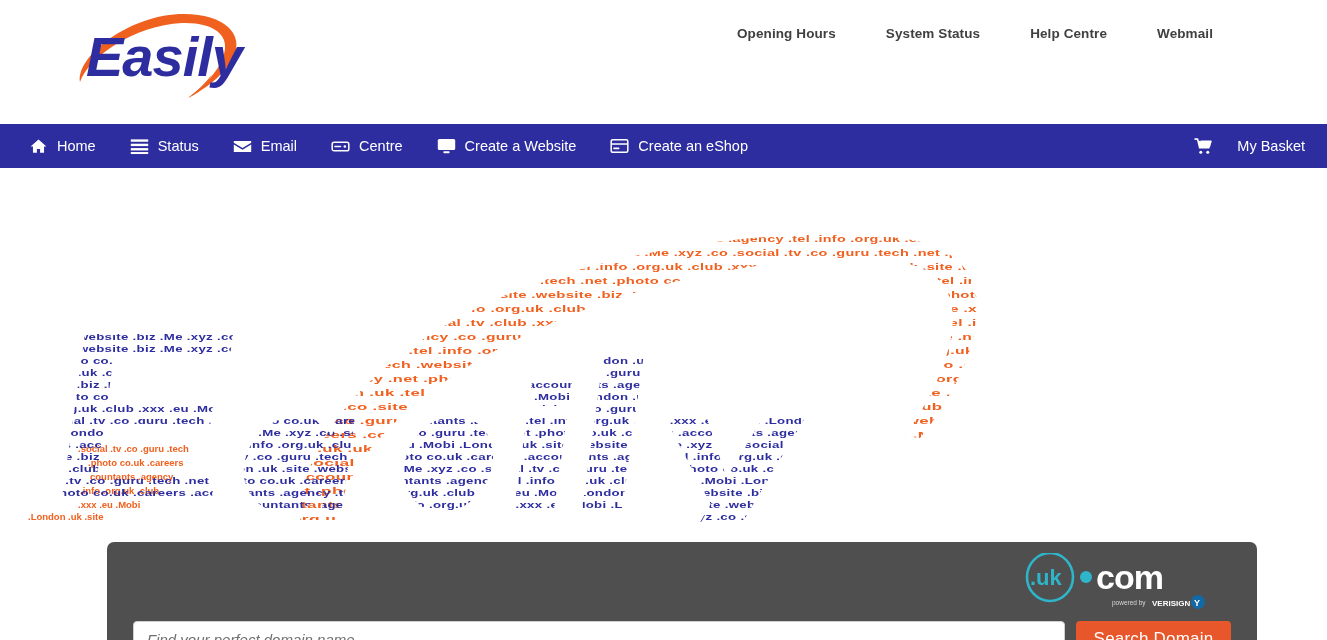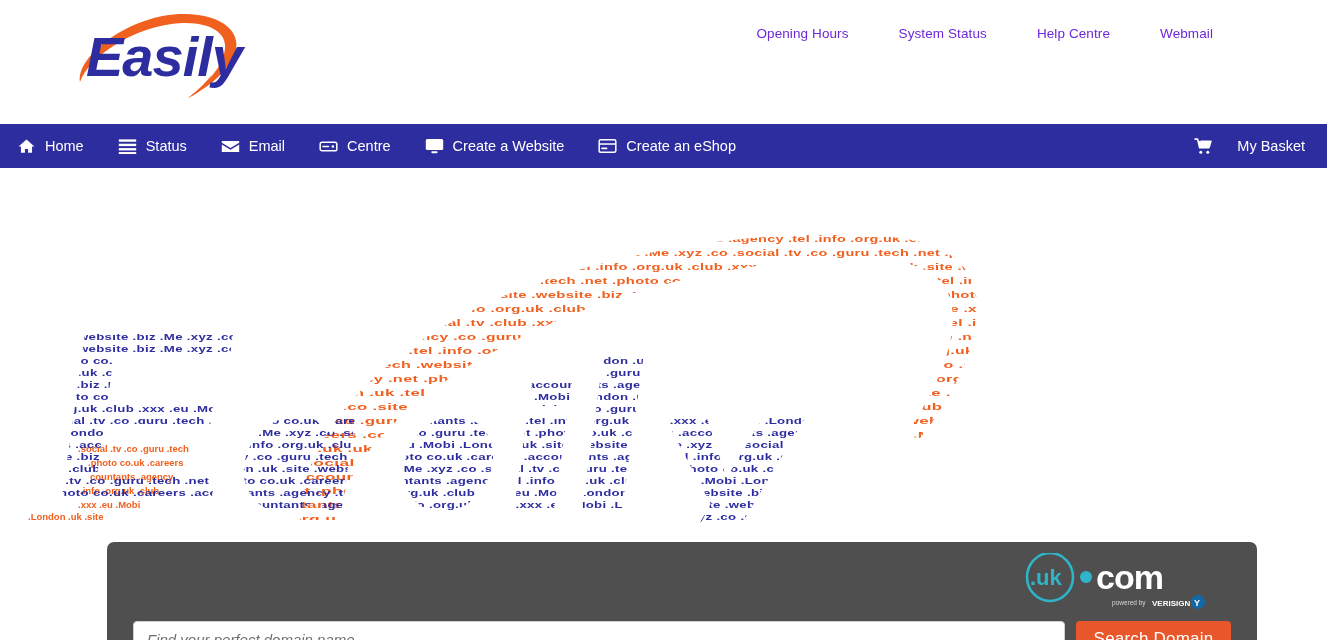--- a/index.html
+++ b/index.html
@@ -19,39 +19,39 @@
   .logo-wrap {
     position:absolute; left:72px; top:4px; width:180px; height:100px;
   }
   .logo-svg { display:block; }
 
   .toplinks {
     position:absolute; right:89px; top:26px;
     display:flex; align-items:center; gap:0px;
   }
   .toplink {
-    color:#6d28d9; font-size:13.5px; font-weight:normal;
+    color:#404040; font-size:13.5px; font-weight:bold;
     letter-spacing:.1px; text-decoration:none; white-space:nowrap;
     padding:0 25px; cursor:pointer;
     font-family:"Liberation Sans", sans-serif;
   }
   .account-btn {
     margin-left:26px;
     background:#E8572B; color:#fff; font-size:13.5px; font-weight:bold;
     padding:8px 15px 9px 15px; border:none; cursor:pointer;
     white-space:nowrap; letter-spacing:.2px; line-height:1.1;
     font-family:"Liberation Sans", sans-serif;
   }
 
   
   .mainnav {
     position:absolute; left:0; top:124px; width:1327px; height:44px;
     background:#2D2DA0; display:flex; align-items:center;
   }
-  .nav-inner { display:flex; align-items:center; height:100%; }
+  .nav-inner { display:flex; align-items:center; height:100%; padding-left:12px; }
   .nav-item {
     display:flex; align-items:center; gap:9px; height:44px;
     padding:0 17px; color:#fff; font-size:14.5px; cursor:pointer;
     white-space:nowrap;
   }
   .nav-label { line-height:1; }
   .nav-spacer { flex:1 1 auto; }
   .nav-basket {
     display:flex; align-items:center; gap:24px; height:44px;
     padding:0 22px 0 17px; color:#fff; font-size:14.5px; cursor:pointer;

